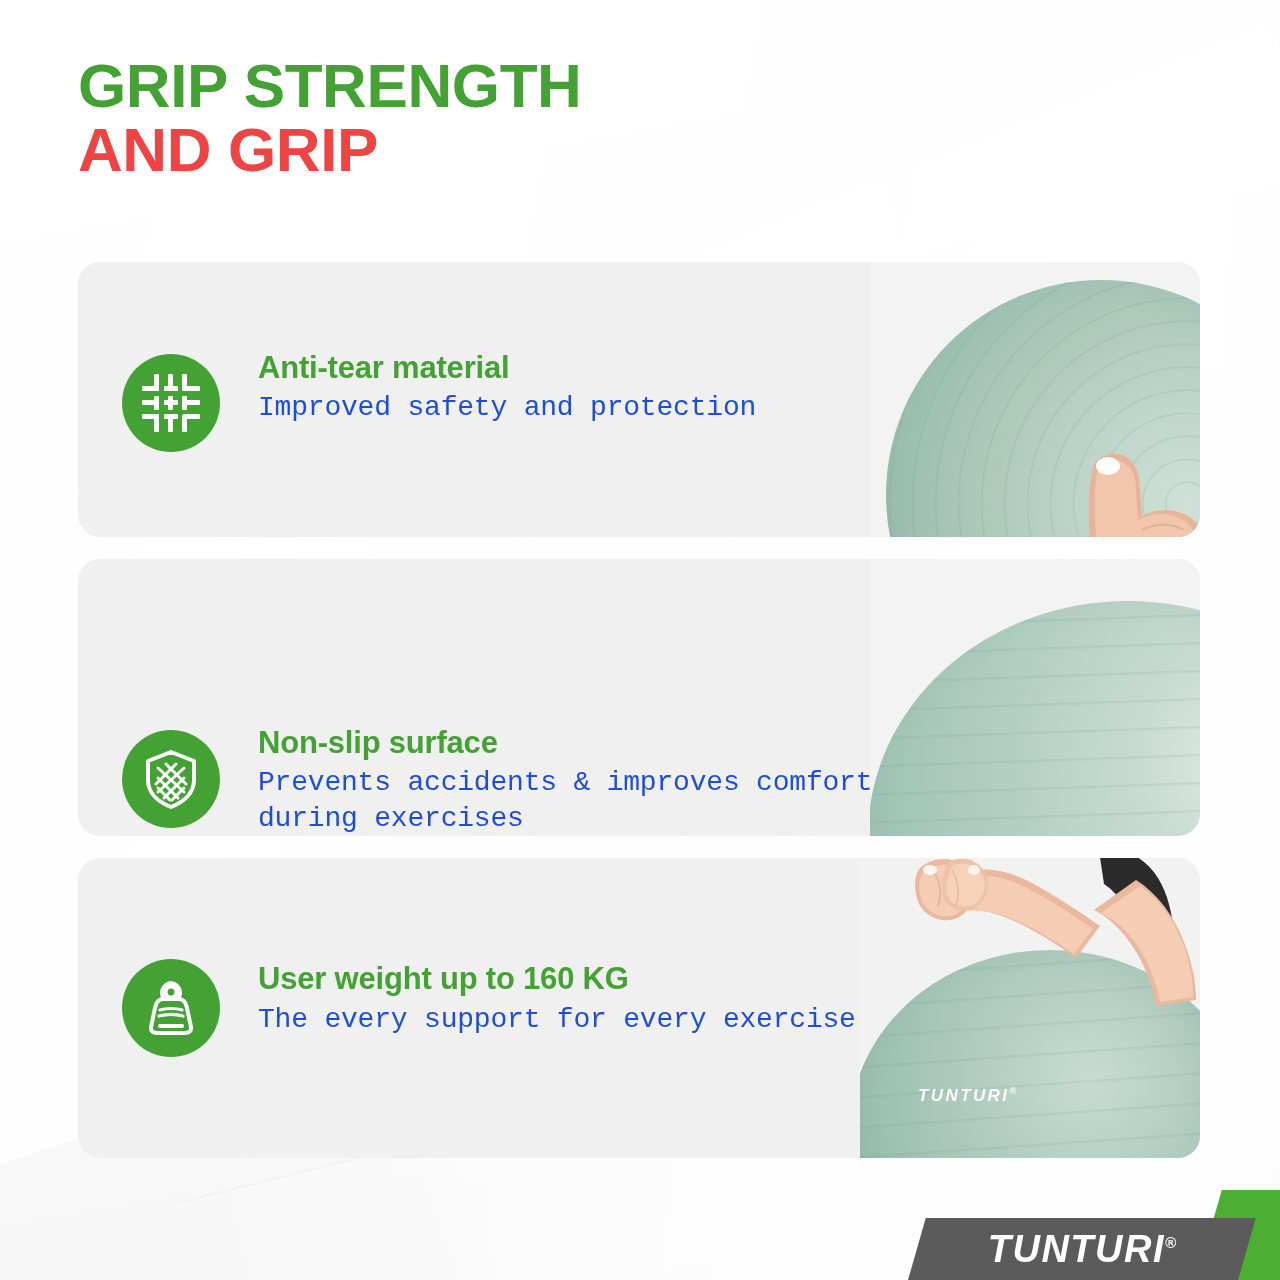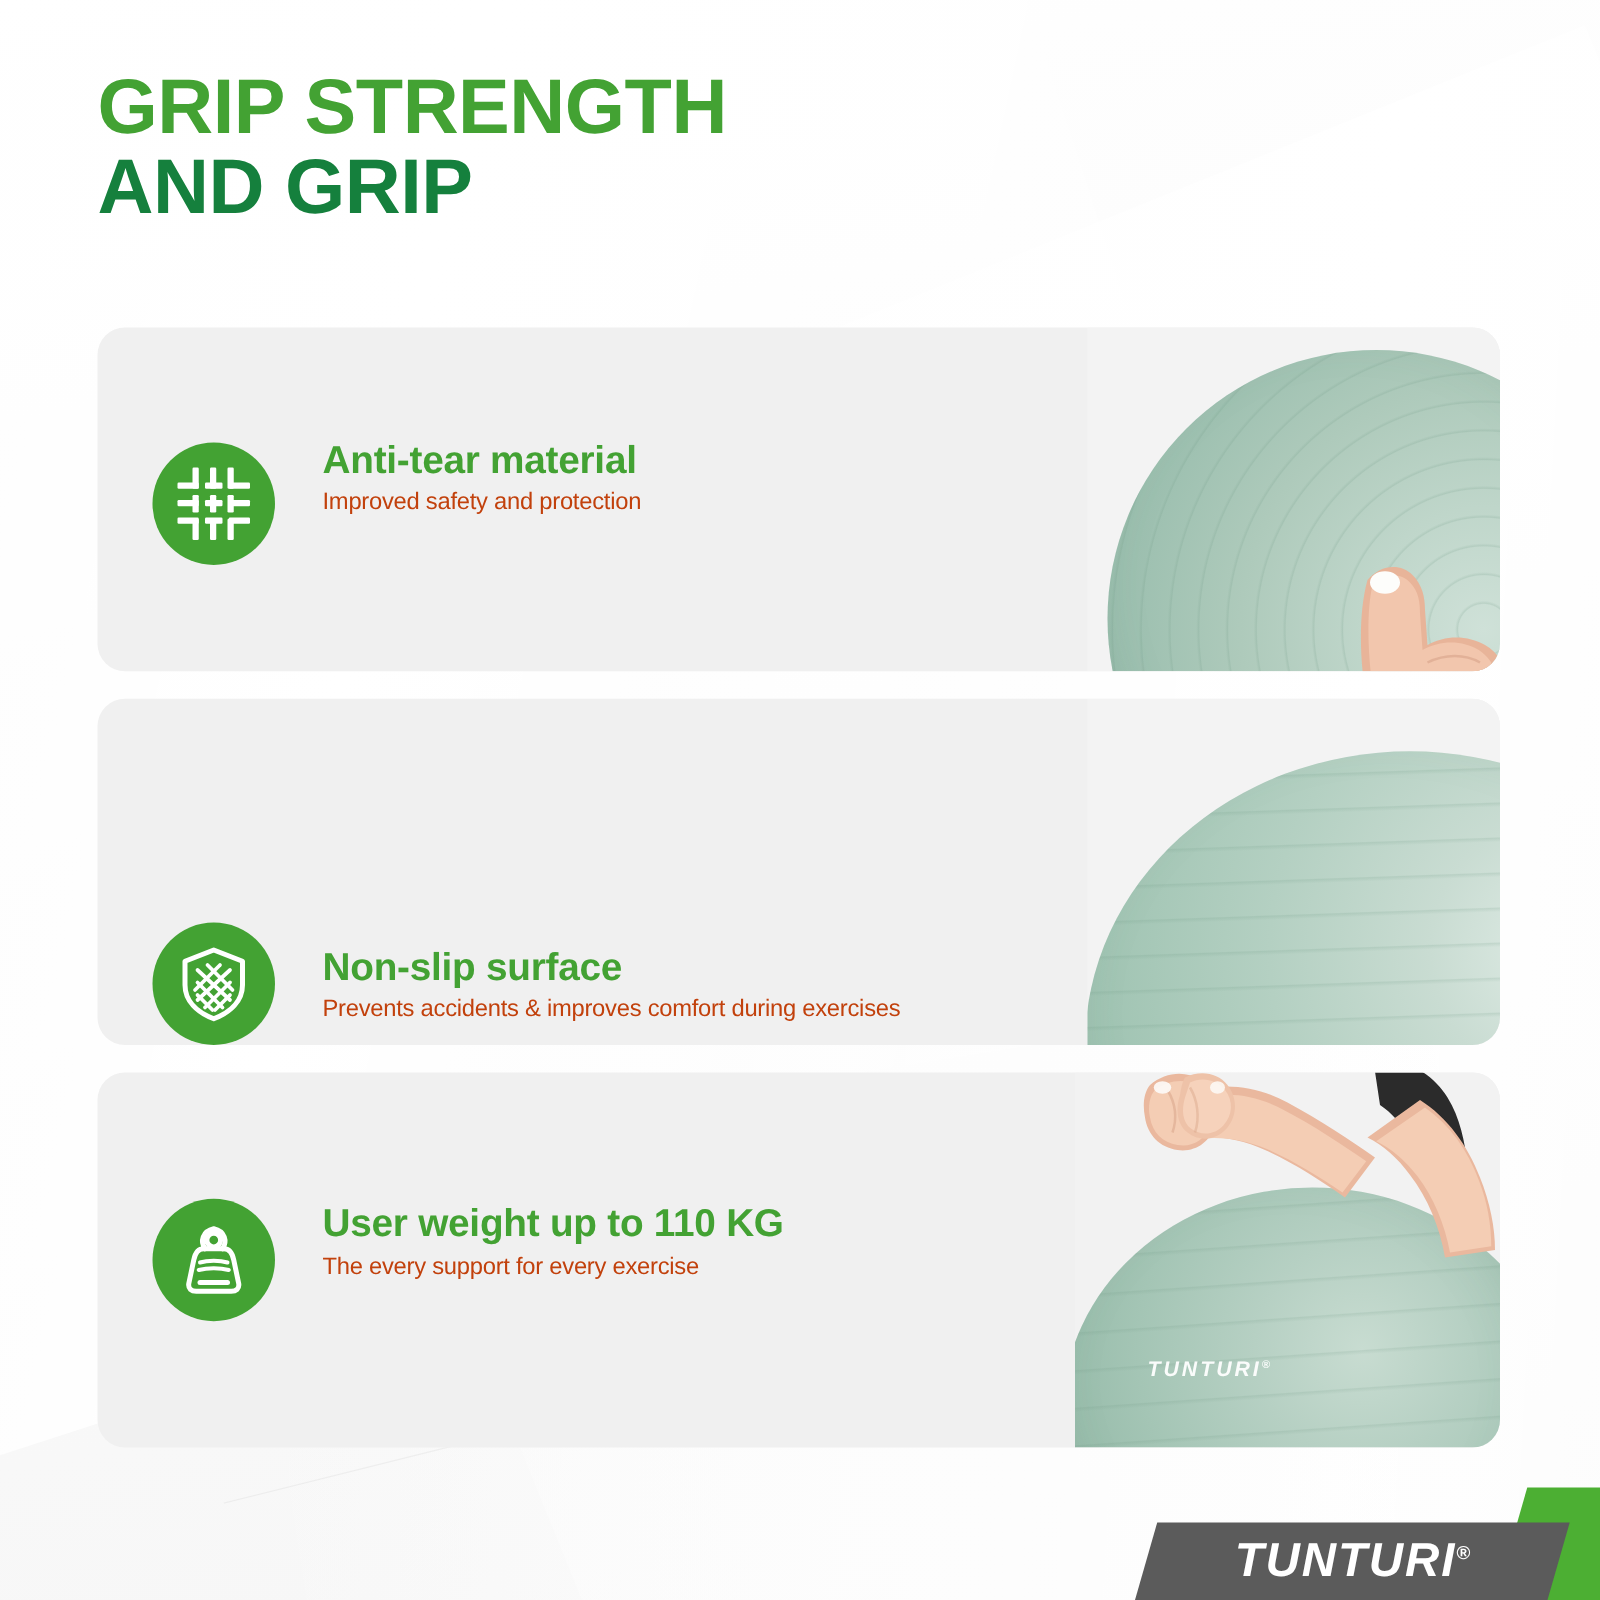--- a/index.html
+++ b/index.html
@@ -42,21 +42,21 @@
   .heading {
     position:absolute; left:78px; top:54px; z-index:5;
   }
   .heading h1 {
     font-size:62px;
     font-weight:bold;
     line-height:1.03;
     letter-spacing:-0.4px;
   }
   .title-line-1 { color:#43a233; display:block; }
-  .title-line-2 { color:#15803d; display:block; }
+  .title-line-2 { color:#ef4444; display:block; }
 
   
   .cards { position:absolute; left:78px; top:262px; width:1122px; z-index:4; }
   .card {
     position:relative;
     background:#f0f0f0;
     border-radius:22px;
     overflow:hidden;
     margin-bottom:22px;
     display:flex;
@@ -92,25 +92,26 @@
   .card-text { padding-top:2px; }
   .card-title {
     color:#43a233;
     font-size:31px;
     font-weight:bold;
     letter-spacing:-0.2px;
     line-height:1.15;
     margin-bottom:5px;
   }
   .card-desc {
-    color:#c2410c;
-    font-size:19px;
+    color:#1d4ed8;
+    font-size:28px;
     font-weight:normal;
     line-height:1.26;
     letter-spacing:-0.2px;
+    font-family:Liberation Mono, monospace;
   }
 
   
   .photo {
     position:absolute;
     top:0; right:0; bottom:0;
     width:330px;
     z-index:1;
     overflow:hidden;
     background:#f3f3f3;
@@ -388,21 +389,21 @@
           <path d="M24 22 C20 16 22 8 31 6 C40 8 42 16 38 22" fill="none" stroke="#ffffff" stroke-width="4" stroke-linecap="round"></path>
           <circle cx="31" cy="15" r="5.5" fill="none" stroke="#ffffff" stroke-width="4"></circle>
           <path d="M23 22 L39 22 C44 22 46 26 47 31 L51 50 C51.5 54 49 56 45 56
                    L17 56 C13 56 10.5 54 11 50 L15 31 C16 26 18 22 23 22 Z" fill="none" stroke="#ffffff" stroke-width="4" stroke-linejoin="round"></path>
           <path d="M20 33 C26 31 36 31 42 33" stroke="#ffffff" stroke-width="3.2" fill="none" stroke-linecap="round"></path>
           <path d="M19 39 C26 37 36 37 43 39" stroke="#ffffff" stroke-width="3.2" fill="none" stroke-linecap="round"></path>
           <rect x="18" y="47" width="26" height="4" rx="2" fill="#ffffff"></rect>
         </svg>
       </div>
       <div class="card-text">
-        <div class="card-title">User weight up to 110 KG</div>
+        <div class="card-title">User weight up to 160 KG</div>
         <div class="card-desc">The every support for every exercise</div>
       </div>
     </div>
   </div>
 
 </div>
 
 <div class="logo-wrap">
   <div class="logo-stripe"></div>
   <div class="logo-bar">

